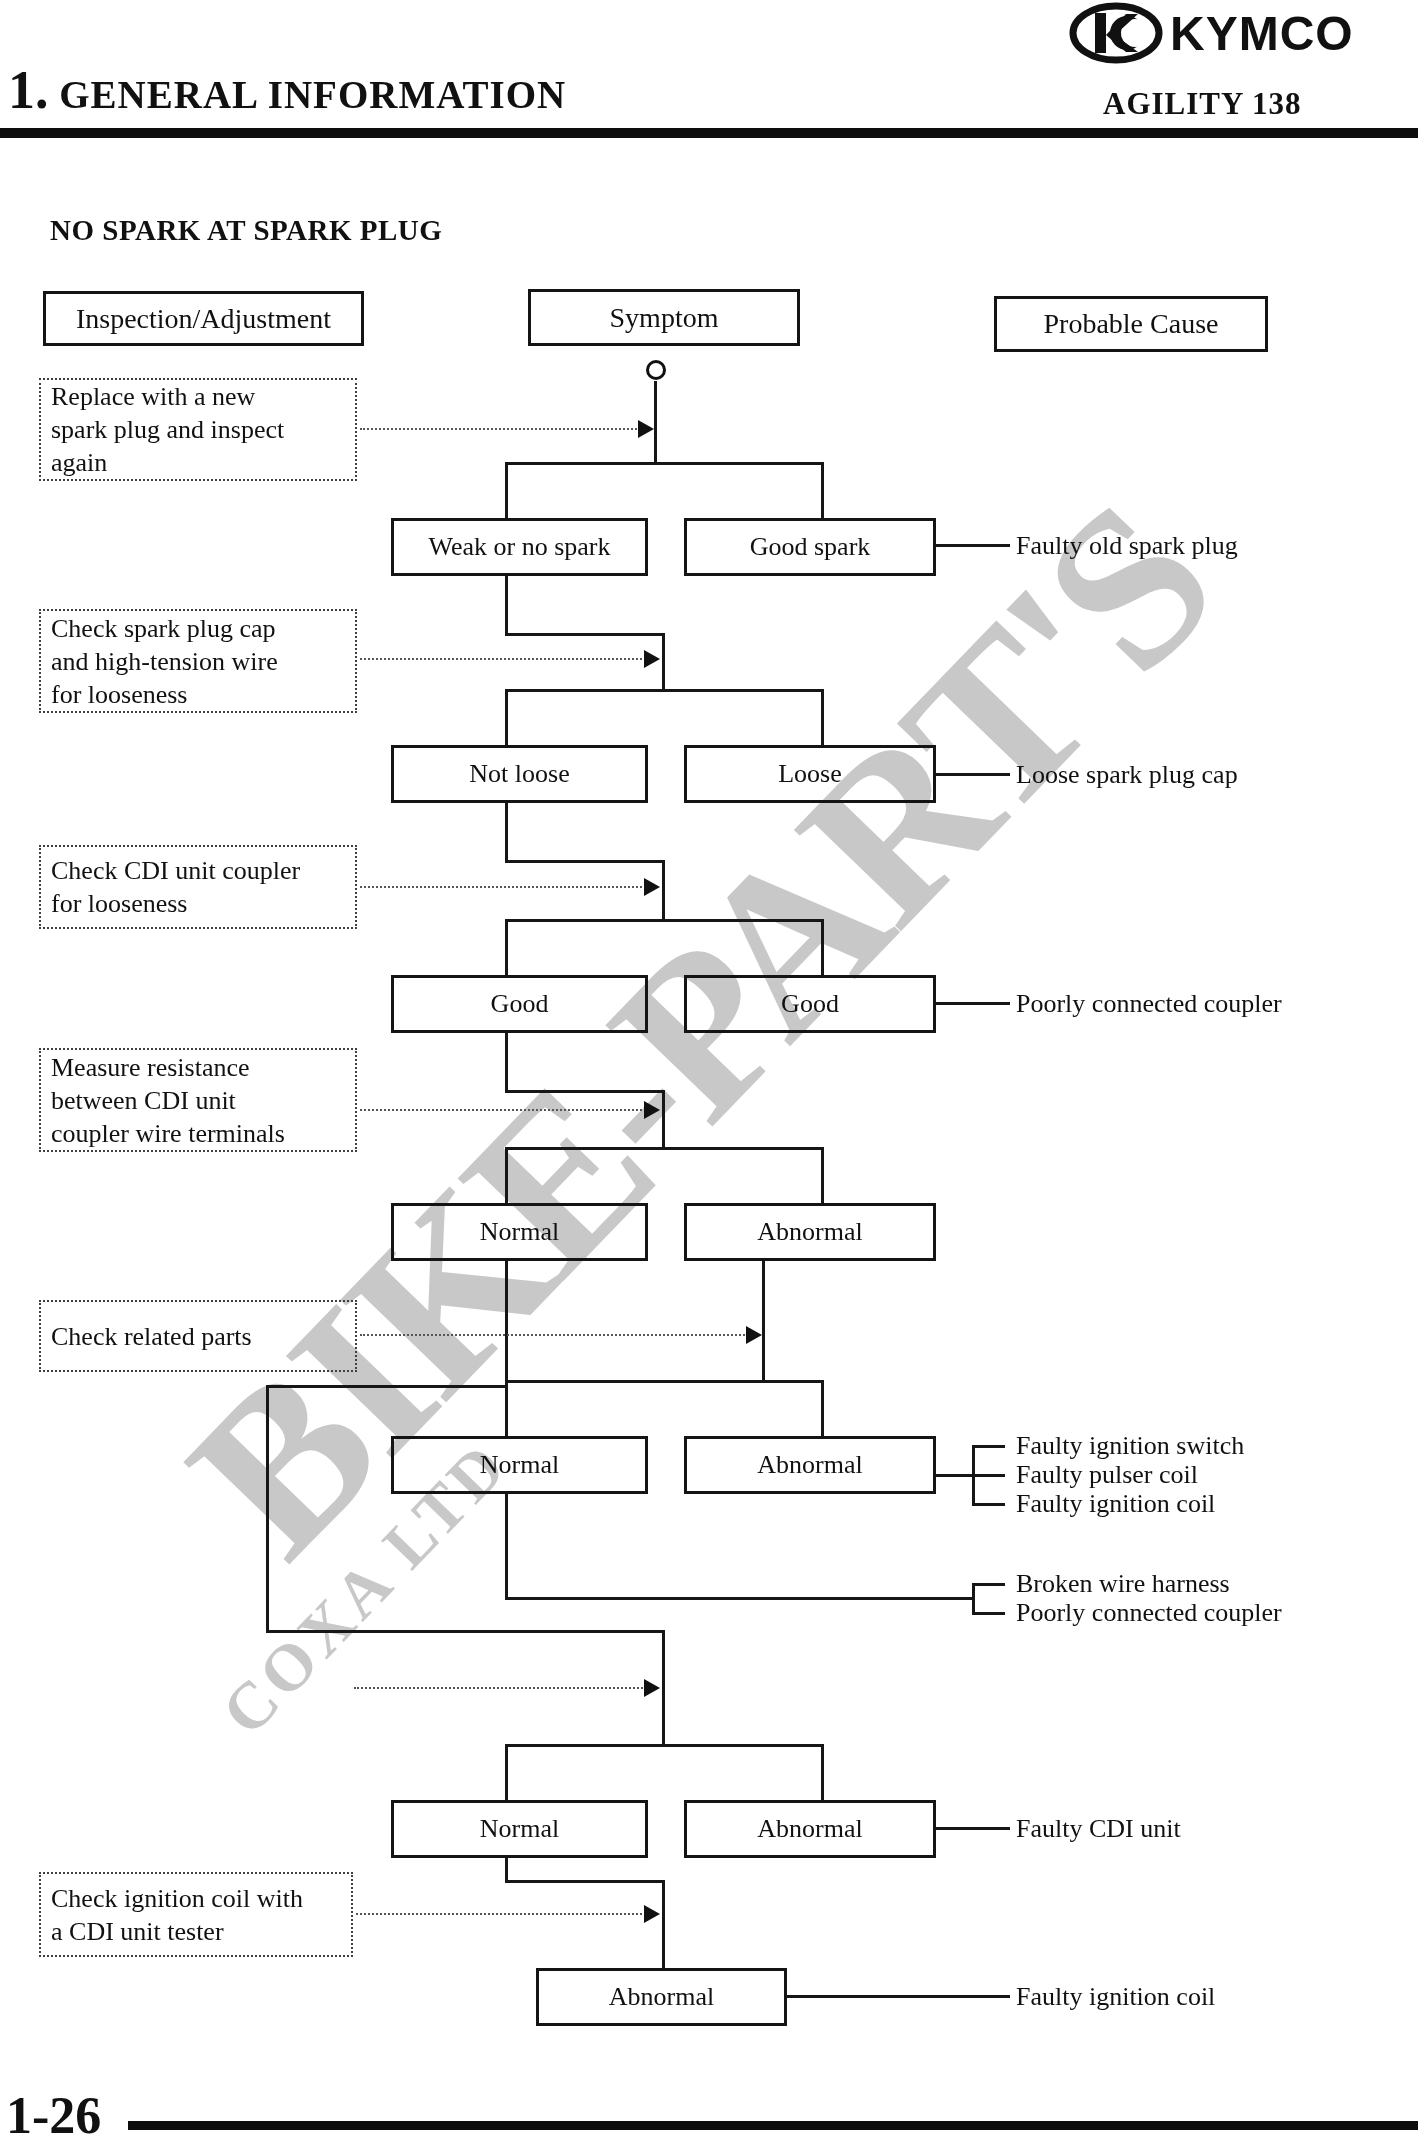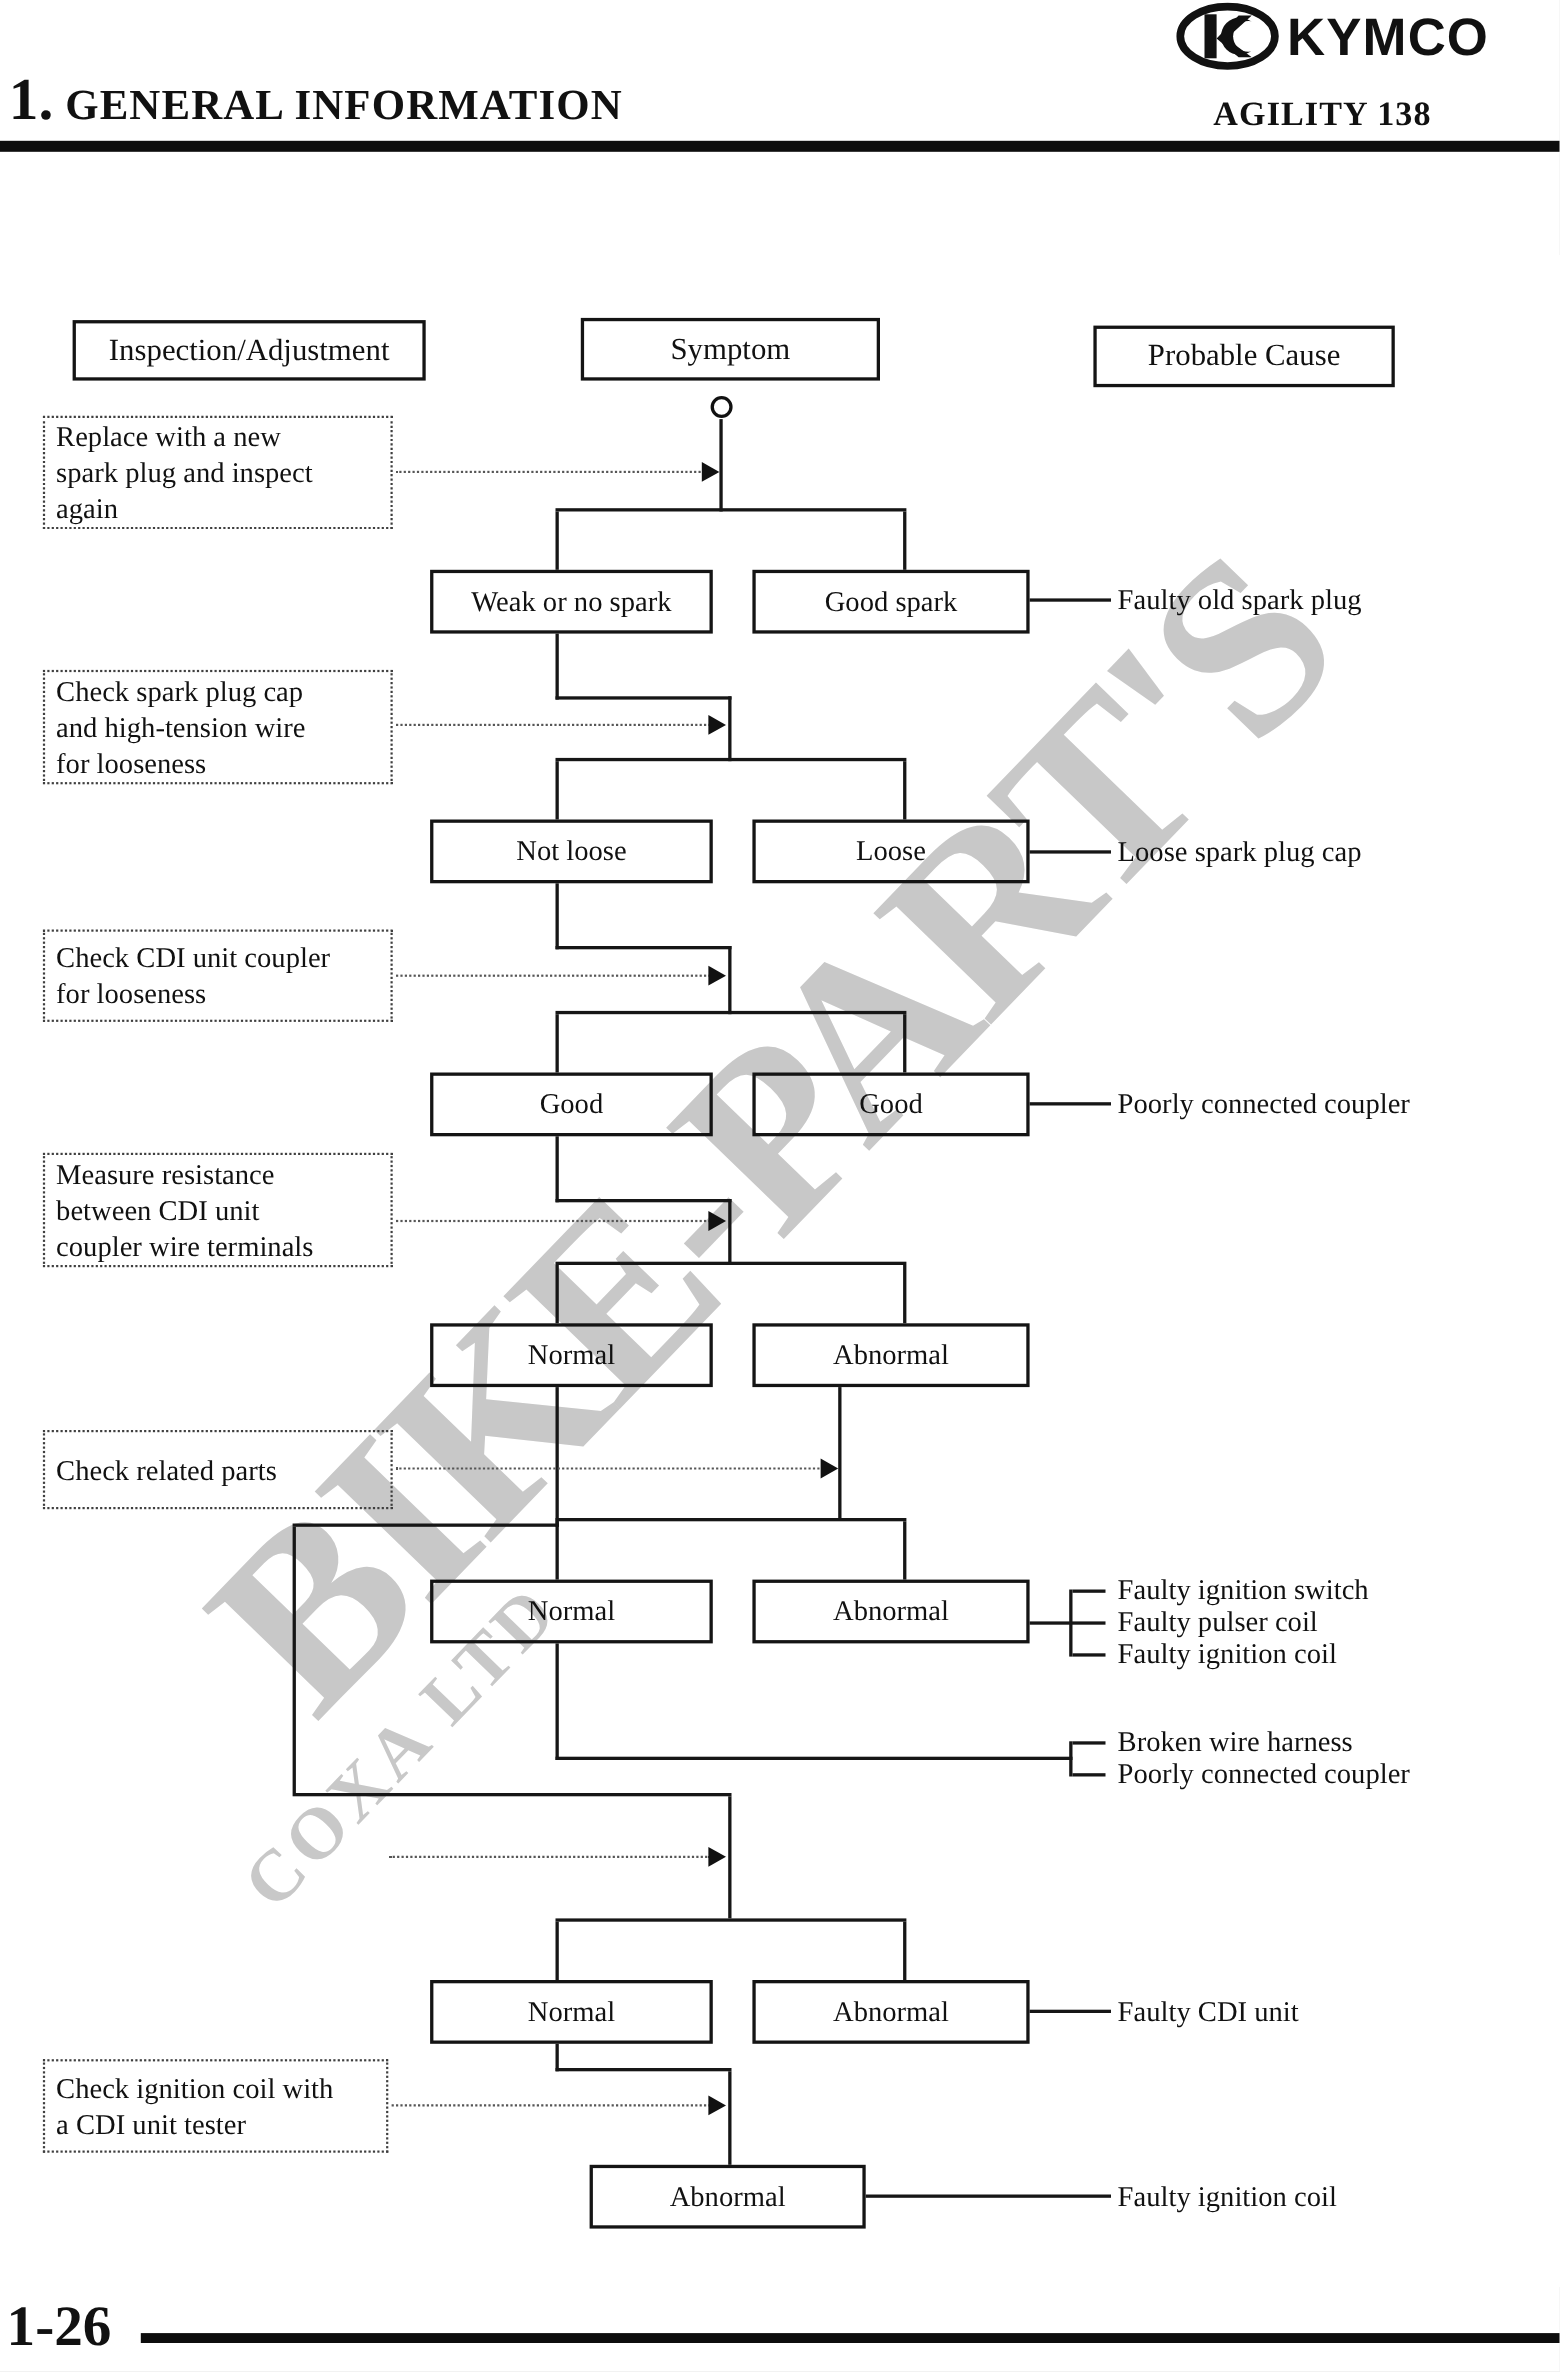--- a/index.html
+++ b/index.html
@@ -57,22 +57,23 @@
           <ellipse cx="48" cy="31" rx="43" ry="27" fill="none" stroke="#111" stroke-width="7"></ellipse>
           <circle cx="59" cy="31" r="17" fill="#111"></circle>
           <circle cx="67" cy="31" r="14" fill="#fff"></circle>
           <rect x="27" y="11" width="11" height="40" fill="#111"></rect>
           <path d="M38 33 L58 12 L70 12 L47 33 L70 50 L58 50 Z" fill="#111"></path>
         </g>
         <text x="102" y="48" font-family="Liberation Sans, sans-serif" font-weight="bold" font-size="48" letter-spacing="1" fill="#111">KYMCO</text>
       </svg>
     </div>
 
-
-    <div class="hbox" style="left:43px;top:291px;width:315px;font:28px/49px 'Liberation Serif',serif;margin-left:23px;">Inspection/Adjustment</div>
+    <div class="section-title">NO SPARK AT SPARK PLUG</div>
+
+    <div class="hbox" style="left:43px;top:291px;width:315px;font:28px/49px 'Liberation Serif',serif;">Inspection/Adjustment</div>
     <div class="hbox" style="left:994px;top:296px;width:268px;font:28px/50px 'Liberation Serif',serif;">Probable Cause</div>
     <div class="hbox" style="left:528px;top:289px;width:266px;font:28px/51px 'Liberation Serif',serif;">Symptom</div>
 
     <div class="circ"></div>
 
     <i class="ln" style="left:654px;top:381px;width:3px;height:84px"></i>
     <i class="ln" style="left:505px;top:462px;width:319px;height:3px"></i>
     <i class="ln" style="left:505px;top:465px;width:3px;height:53px"></i>
     <i class="ln" style="left:821px;top:465px;width:3px;height:53px"></i>
 

